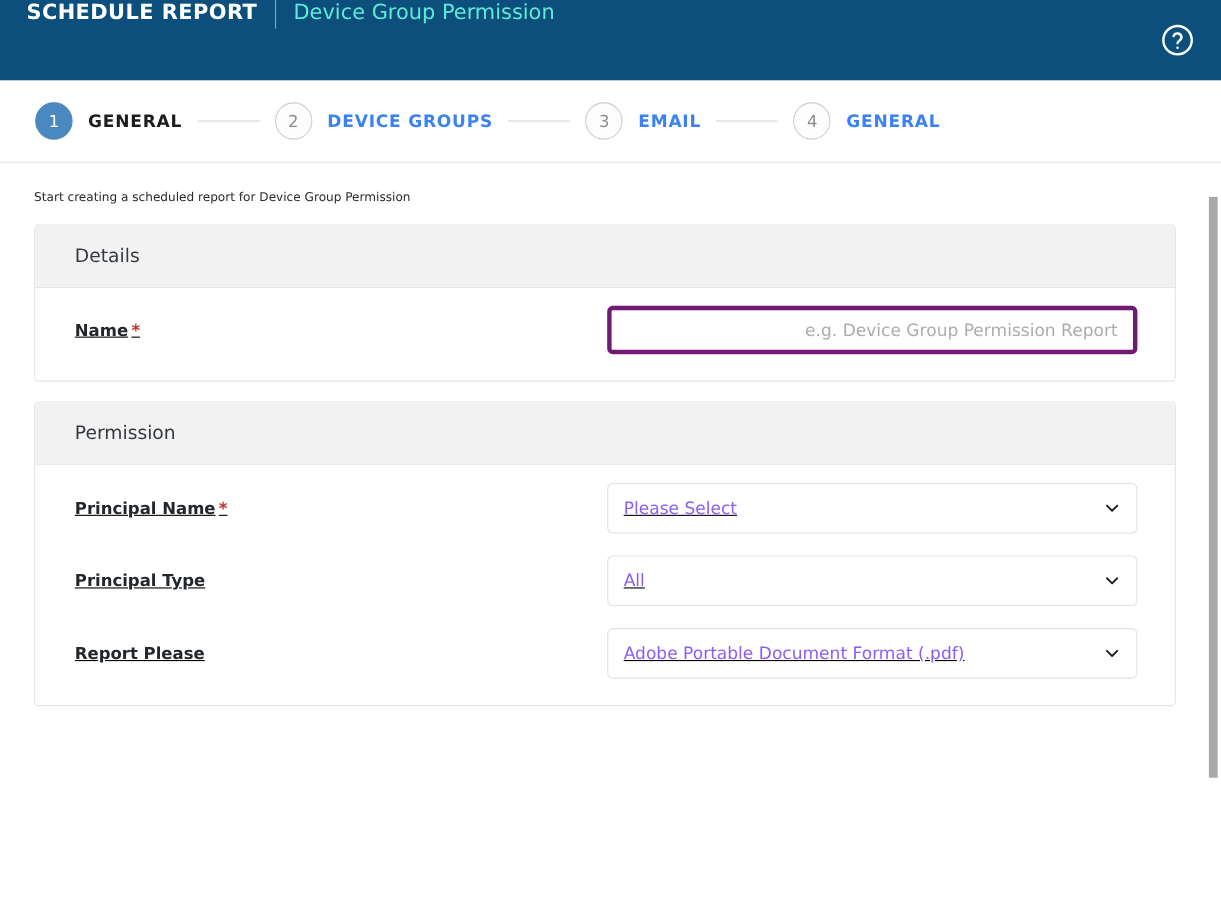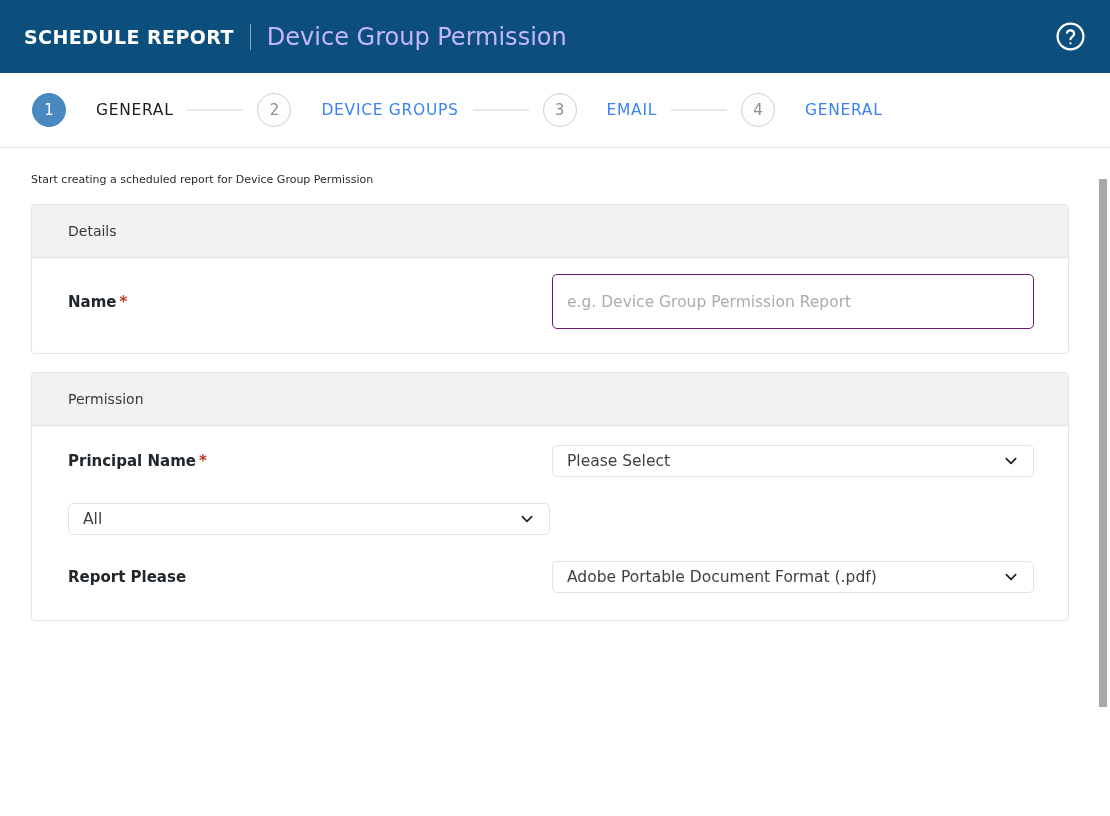--- a/index.html
+++ b/index.html
@@ -10,38 +10,38 @@
     overflow: hidden;
   }
 
   .app { position: relative; width: 1110px; height: 816px; background:#fff; }
 
   
   .header {
     height: 73px;
     background: #0d4f7c;
     display: flex;
-    align-items: center;
+    align-items: flex-start;
     padding: 0 22px 0 24px;
     position: relative;
   }
   .hdr-title {
     color: #ffffff;
     font-size: 19px;
     font-weight: bold;
     letter-spacing: .4px;
   }
   .hdr-sep {
     width: 1px; height: 26px;
     background: #7fa6c2;
     margin: 0 16px;
   }
   .hdr-sub {
-    color: #c4b5fd;
-    font-size: 24px;
+    color: #5eead4;
+    font-size: 19px;
     font-weight: normal;
   }
   .help-icon {
     position: absolute;
     right: 24px; top: 50%;
     transform: translateY(-50%);
     width: 32px; height: 32px;
     cursor: pointer;
     display: flex; align-items:center; justify-content:center;
   }
@@ -67,23 +67,23 @@
     background: #4a89bf;
     color: #ffffff;
     border: 1px solid #4a89bf;
   }
   .step.idle .step-circle {
     background: #fdfdfd;
     color: #8d8d8d;
     border: 1px solid #cfcfcf;
   }
   .step-label {
-    margin-left: 30px;
+    margin-left: 14px;
     font-size: 15.5px;
-    font-weight: normal;
+    font-weight: bold;
     letter-spacing: .7px;
   }
   .step.active .step-label { color: #1d1d1d; }
   .step.idle   .step-label { color: #3b82f6; }
   .step-line {
     width: 56px; height: 2px;
     background: #e6e8ea;
     margin: 0 14px;
   }
 
@@ -103,68 +103,70 @@
     margin: 18px 41px 0 31px;
     border: 1px solid #e4e4e4;
     border-radius: 4px;
     background: #fff;
   }
   .panel-head {
     background: #f2f2f2;
     border-bottom: 1px solid #e4e4e4;
     border-radius: 4px 4px 0 0;
     padding: 18px 0 18px 36px;
-    font-size: 14px;
+    font-size: 17px;
     color: #343a40;
   }
   .panel-body { padding: 6px 0 14px 0; }
 
   .row {
     display: flex;
     align-items: center;
     padding: 10px 31px 10px 36px;
     min-height: 58px;
+    text-decoration: underline;
   }
   .row-label {
     width: 484px;
     flex: 0 0 484px;
     font-size: 15px;
     font-weight: bold;
     color: #22272b;
   }
   .req { color: #c0392b; font-weight: bold; margin-left: 3px; }
 
   .field { flex: 1 1 auto; max-width: 482px; }
 
   .text-input {
     width: 100%;
-    height: 55px;
-    border: 1px solid #701a75;
+    height: 44px;
+    border: 4px solid #701a75;
     border-radius: 5px;
     padding: 0 14px;
     font-family: "DejaVu Sans", sans-serif;
     font-size: 15.5px;
     color: #333;
     background: #fff;
     outline: none;
+    text-align: right;
   }
   .text-input::placeholder { color: #acacac; }
 
   .select {
     position: relative;
     width: 100%;
-    height: 32px;
+    height: 46px;
     border: 1px solid #e2e2e2;
     border-radius: 5px;
     background: #fff;
     display: flex;
     align-items: center;
     padding: 0 44px 0 14px;
     font-size: 15.5px;
-    color: #404040;
+    color: #8b5cf6;
     cursor: pointer;
   }
   .chevron {
     position: absolute;
     right: 14px; top: 50%;
     transform: translateY(-50%);
     width: 16px; height: 16px;
     pointer-events: none;
   }
 
@@ -285,20 +287,23 @@
               <span class="chevron">
                 <svg width="16" height="16" viewBox="0 0 24 24" fill="none" stroke="#222" stroke-width="2.6" stroke-linecap="round" stroke-linejoin="round">
                   <polyline points="5 8.5 12 15.5 19 8.5"></polyline>
                 </svg>
               </span>
             </div>
           </div>
         </div>
 
         <div class="row">
+          <div class="row-label">
+            <span>Principal Type</span><span class="req"></span>
+          </div>
           <div class="field">
             <div class="select">
               <span>All</span>
               <span class="chevron">
                 <svg width="16" height="16" viewBox="0 0 24 24" fill="none" stroke="#222" stroke-width="2.6" stroke-linecap="round" stroke-linejoin="round">
                   <polyline points="5 8.5 12 15.5 19 8.5"></polyline>
                 </svg>
               </span>
             </div>
           </div>

